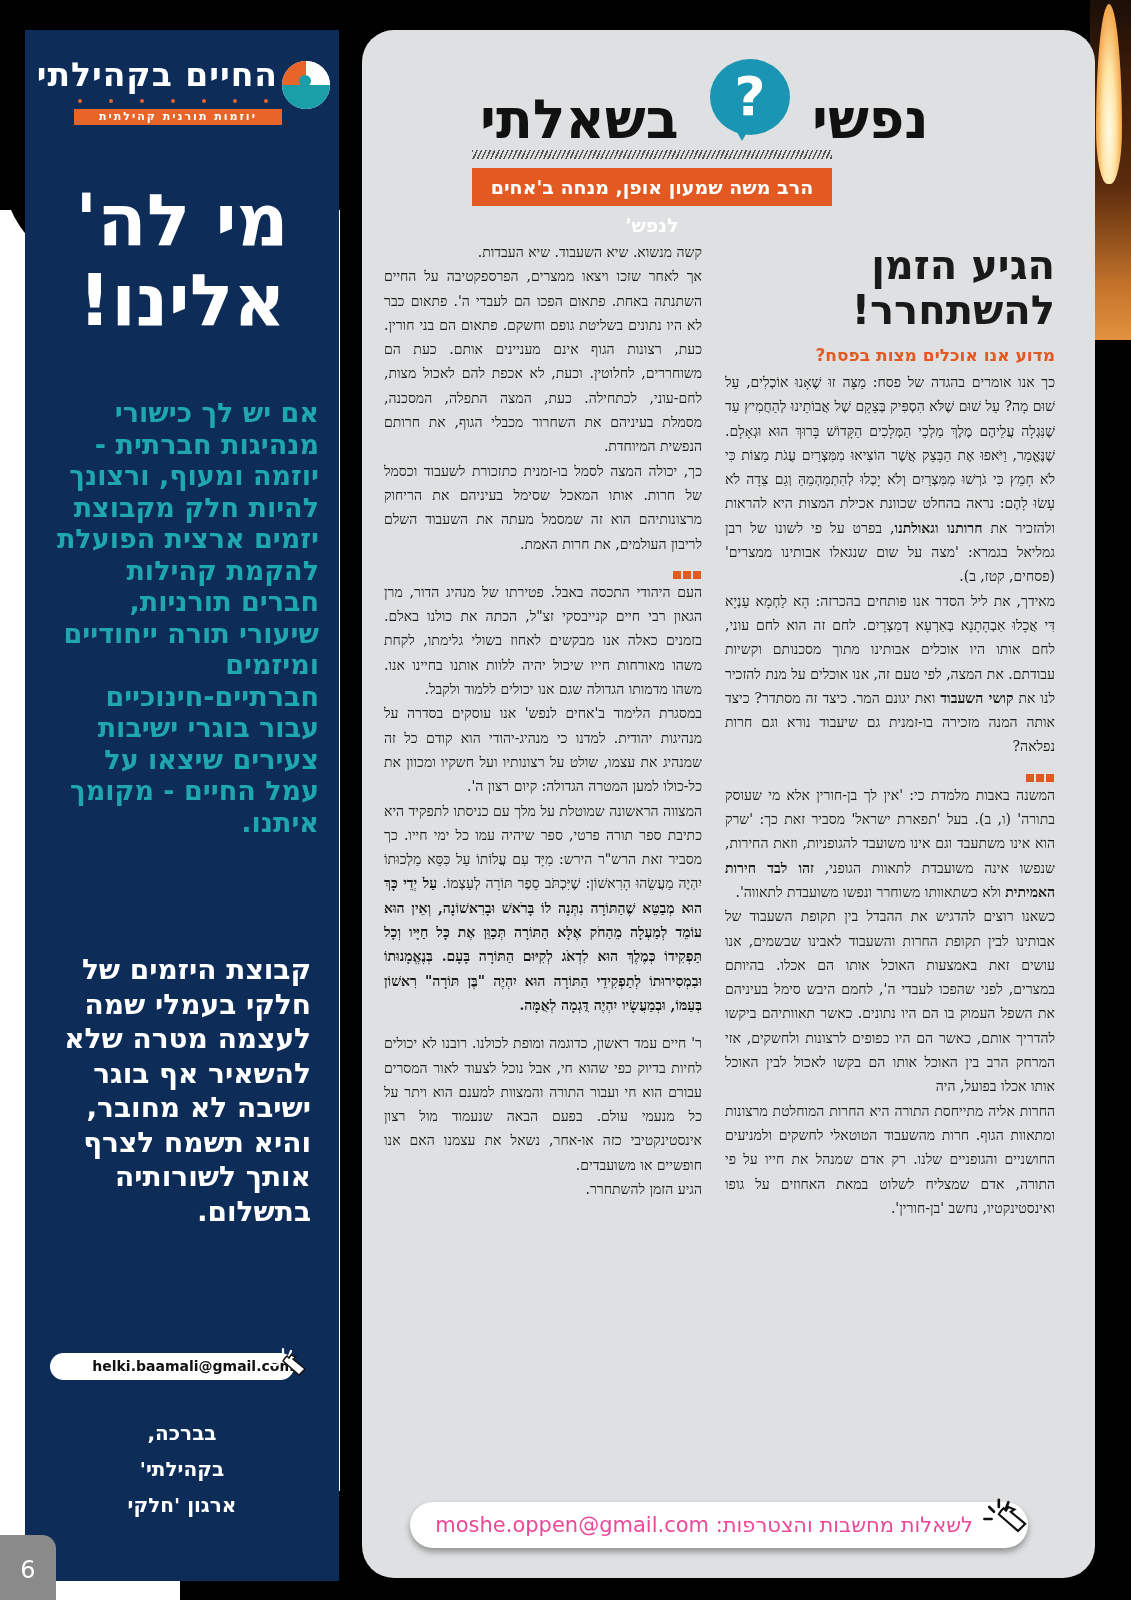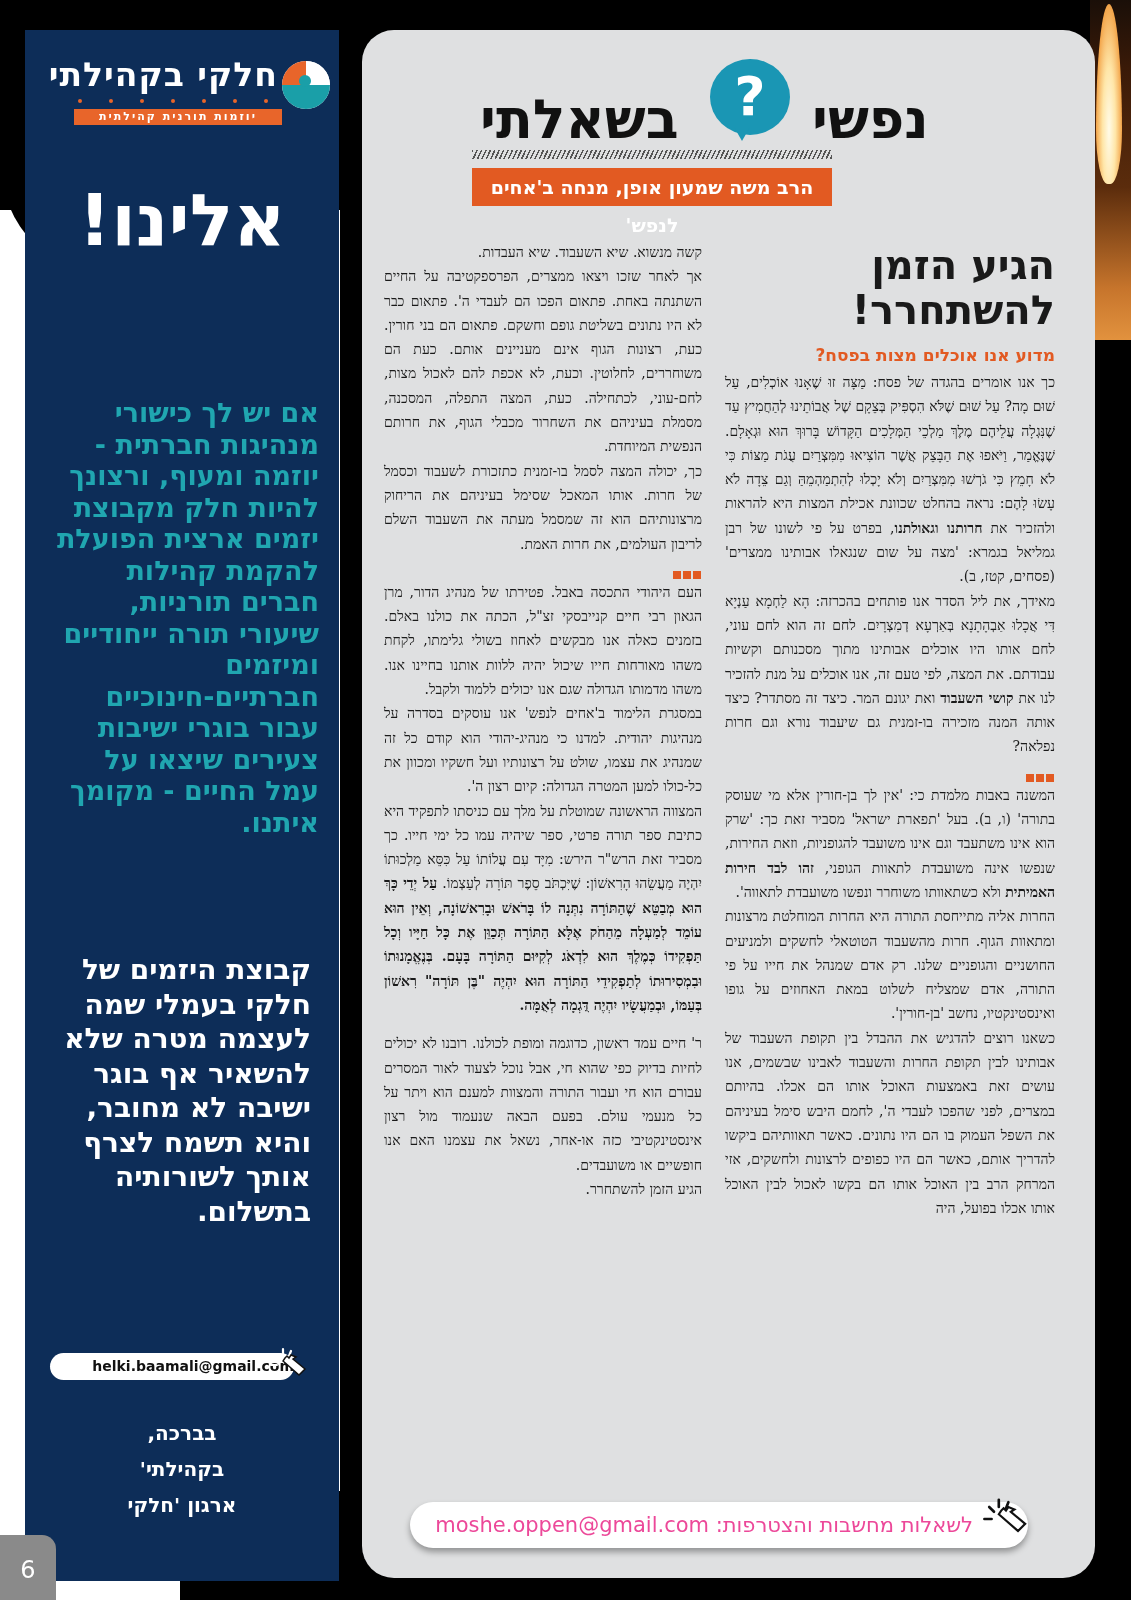--- a/index.html
+++ b/index.html
@@ -73,34 +73,35 @@
 <div class="candle-flame"></div>
 
 <aside class="side">
   <div class="logo">
     <div class="logo-puzzle">
       <div class="q1"></div>
         <div class="q3"></div>
         <div class="q2"></div>
         <div class="knob"></div>
     </div>
-    <div class="logo-name">חלקי בקהילתי</div>
+    <div class="logo-name">החיים בקהילתי</div>
     <div class="logo-dots">
         <span></span>
         <span></span>
         <span></span>
         <span></span>
         <span></span>
         <span></span>
         <span></span>
       </div>
     <div class="logo-tag">יוזמות תורנית קהילתית</div>
   </div>
 
   <div class="side-headline">
+    <div>מי לה'</div>
     <div>אלינו!</div>
   </div>
 
   <div class="side-teal">אם יש לך כישורי מנהיגות חברתית - יוזמה ומעוף, ורצונך להיות חלק מקבוצת יזמים ארצית הפועלת להקמת קהילות חברים תורניות, שיעורי תורה ייחודיים ומיזמים חברתיים-חינוכיים עבור בוגרי ישיבות צעירים שיצאו על עמל החיים - מקומך איתנו.</div>
   <div class="side-white">קבוצת היזמים של חלקי בעמלי שמה לעצמה מטרה שלא להשאיר אף בוגר ישיבה לא מחובר, והיא תשמח לצרף אותך לשורותיה בתשלום.</div>
 
   <div class="email-pill">
     <span>helki.baamali@gmail.com</span>
   </div>
   <svg class="hand" style="left:244px; top:1315px;" viewBox="0 0 40 40">
@@ -133,22 +134,22 @@
   </div>
 
   <h1 class="title" style="margin:0;">הגיע הזמן להשתחרר!</h1>
   <h2 class="subtitle" style="margin:0;">מדוע אנו אוכלים מצות בפסח?</h2>
 
   <div class="col col-right">
     <p><span>כך אנו אומרים בהגדה של פסח: מַצָּה זוּ שֶׁאָנוּ אוֹכְלִים, עַל שׁוּם מָה? עַל שׁוּם שֶׁלֹּא הִסְפִּיק בְּצֵקָם שֶׁל אֲבוֹתֵינוּ לְהַחֲמִיץ עַד שֶׁנִּגְלָה עֲלֵיהֶם מֶלֶךְ מַלְכֵי הַמְּלָכִים הַקָּדוֹשׁ בָּרוּךְ הוּא וּגְאָלָם. שֶׁנֶּאֱמַר, וַיֹּאפוּ אֶת הַבָּצֵק אֲשֶׁר הוֹצִיאוּ מִמִּצְרַיִם עֻגֹת מַצּוֹת כִּי לֹא חָמֵץ כִּי גֹרְשׁוּ מִמִּצְרַיִם וְלֹא יָכְלוּ לְהִתְמַהְמֵהַּ וְגַם צֵדָה לֹא עָשׂוּ לָהֶם: נראה בהחלט שכוונת אכילת המצות היא להראות ולהזכיר את </span><span class="bold">חרותנו וגאולתנו</span><span>, בפרט על פי לשונו של רבן גמליאל בגמרא: 'מצה על שום שנגאלו אבותינו ממצרים' (פסחים, קטז, ב).</span></p>
     <p><span>מאידך, את ליל הסדר אנו פותחים בהכרזה: הָא לַחְמָא עַנְיָא דִּי אֲכָלוּ אַבְהָתָנָא בְּאַרְעָא דְמִצְרָיִם. לחם זה הוא לחם עוני, לחם אותו היו אוכלים אבותינו מתוך מסכנותם וקשיות עבודתם. את המצה, לפי טעם זה, אנו אוכלים על מנת להזכיר לנו את </span><span class="bold">קושי השעבוד</span><span> ואת יגונם המר. כיצד זה מסתדר? כיצד אותה המנה מזכירה בו-זמנית גם שיעבוד נורא וגם חרות נפלאה?</span></p>
     <div class="dots"><span></span><span></span><span></span></div>
     <p><span>המשנה באבות מלמדת כי: 'אין לך בן-חורין אלא מי שעוסק בתורה' (ו, ב). בעל 'תפארת ישראל' מסביר זאת כך: 'שרק הוא אינו משתעבד וגם אינו משועבד להגופניות, וזאת החירות, שנפשו אינה משועבדת לתאוות הגופני, </span><span class="bold">זהו לבד חירות האמיתית</span><span> ולא כשתאוותו משוחרר ונפשו משועבדת לתאווה'.</span></p>
+    <p>כשאנו רוצים להדגיש את ההבדל בין תקופת השעבוד של אבותינו לבין תקופת החרות והשעבוד לאבינו שבשמים, אנו עושים זאת באמצעות האוכל אותו הם אכלו. בהיותם במצרים, לפני שהפכו לעבדי ה', לחמם היבש סימל בעיניהם את השפל העמוק בו הם היו נתונים. כאשר תאוותיהם ביקשו להדריך אותם, כאשר הם היו כפופים לרצונות ולחשקים, אזי המרחק הרב בין האוכל אותו הם בקשו לאכול לבין האוכל אותו אכלו בפועל, היה</p>
     <p>החרות אליה מתייחסת התורה היא החרות המוחלטת מרצונות ומתאוות הגוף. חרות מהשעבוד הטוטאלי לחשקים ולמניעים החושניים והגופניים שלנו. רק אדם שמנהל את חייו על פי התורה, אדם שמצליח לשלוט במאת האחוזים על גופו ואינסטינקטיו, נחשב 'בן-חורין'.</p>
-    <p>כשאנו רוצים להדגיש את ההבדל בין תקופת השעבוד של אבותינו לבין תקופת החרות והשעבוד לאבינו שבשמים, אנו עושים זאת באמצעות האוכל אותו הם אכלו. בהיותם במצרים, לפני שהפכו לעבדי ה', לחמם היבש סימל בעיניהם את השפל העמוק בו הם היו נתונים. כאשר תאוותיהם ביקשו להדריך אותם, כאשר הם היו כפופים לרצונות ולחשקים, אזי המרחק הרב בין האוכל אותו הם בקשו לאכול לבין האוכל אותו אכלו בפועל, היה</p>
   </div>
 
   <div class="col col-mid">
     <p>קשה מנשוא. שיא השעבוד. שיא העבדות.</p>
     <p>אך לאחר שזכו ויצאו ממצרים, הפרספקטיבה על החיים השתנתה באחת. פתאום הפכו הם לעבדי ה'. פתאום כבר לא היו נתונים בשליטת גופם וחשקם. פתאום הם בני חורין. כעת, רצונות הגוף אינם מעניינים אותם. כעת הם משוחררים, לחלוטין. וכעת, לא אכפת להם לאכול מצות, לחם-עוני, לכתחילה. כעת, המצה התפלה, המסכנה, מסמלת בעיניהם את השחרור מכבלי הגוף, את חרותם הנפשית המיוחדת.</p>
     <p>כך, יכולה המצה לסמל בו-זמנית כתזכורת לשעבוד וכסמל של חרות. אותו המאכל שסימל בעיניהם את הריחוק מרצונותיהם הוא זה שמסמל מעתה את השעבוד השלם לריבון העולמים, את חרות האמת.</p>
     <div class="dots"><span></span><span></span><span></span></div>
     <p>העם היהודי התכסה באבל. פטירתו של מנהיג הדור, מרן הגאון רבי חיים קנייבסקי זצ"ל, הכתה את כולנו באלם. בזמנים כאלה אנו מבקשים לאחוז בשולי גלימתו, לקחת משהו מאורחות חייו שיכול יהיה ללוות אותנו בחיינו אנו. משהו מדמותו הגדולה שגם אנו יכולים ללמוד ולקבל.</p>
     <p>במסגרת הלימוד ב'אחים לנפש' אנו עוסקים בסדרה על מנהיגות יהודית. למדנו כי מנהיג-יהודי הוא קודם כל זה שמנהיג את עצמו, שולט על רצונותיו ועל חשקיו ומכוון את כל-כולו למען המטרה הגדולה: קיום רצון ה'.</p>
     <p><span>המצווה הראשונה שמוטלת על מלך עם כניסתו לתפקיד היא כתיבת ספר תורה פרטי, ספר שיהיה עמו כל ימי חייו. כך מסביר זאת הרש"ר הירש: מִיָּד עִם עֲלוֹתוֹ עַל כִּסֵּא מַלְכוּתוֹ יִהְיֶה מַעֲשֵׂהוּ הָרִאשׁוֹן: שֶׁיִּכְתֹּב סֵפֶר תּוֹרָה לְעַצְמוֹ. </span><span class="quote">עַל יְדֵי כָּךְ הוּא מְבַטֵּא שֶׁהַתּוֹרָה נִתְּנָה לוֹ בָּרֹאשׁ וּבָרִאשׁוֹנָה, וְאֵין הוּא עוֹמֵד לְמַעְלָה מֵהַחֹק אֶלָּא הַתּוֹרָה תְּכַוֵּן אֶת כָּל חַיָּיו וְכָל תַּפְקִידוֹ כְּמֶלֶךְ הוּא לִדְאֹג לְקִיּוּם הַתּוֹרָה בָּעָם. בְּנֶאֱמָנוּתוֹ וּבִמְסִירוּתוֹ לְתַפְקִידֵי הַתּוֹרָה הוּא יִהְיֶה "בֶּן תּוֹרָה" רִאשׁוֹן בְּעַמּוֹ, וּבְמַעֲשָׂיו יִהְיֶה דֻּגְמָה לְאֻמָּה.</span></p>

